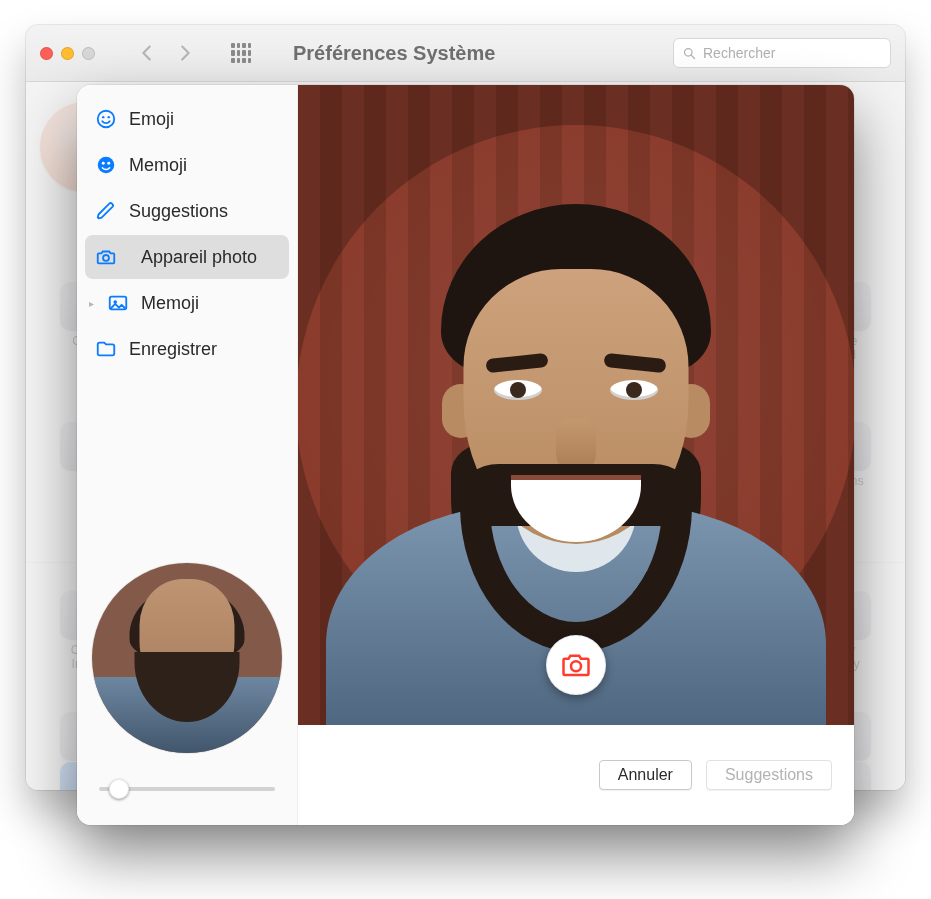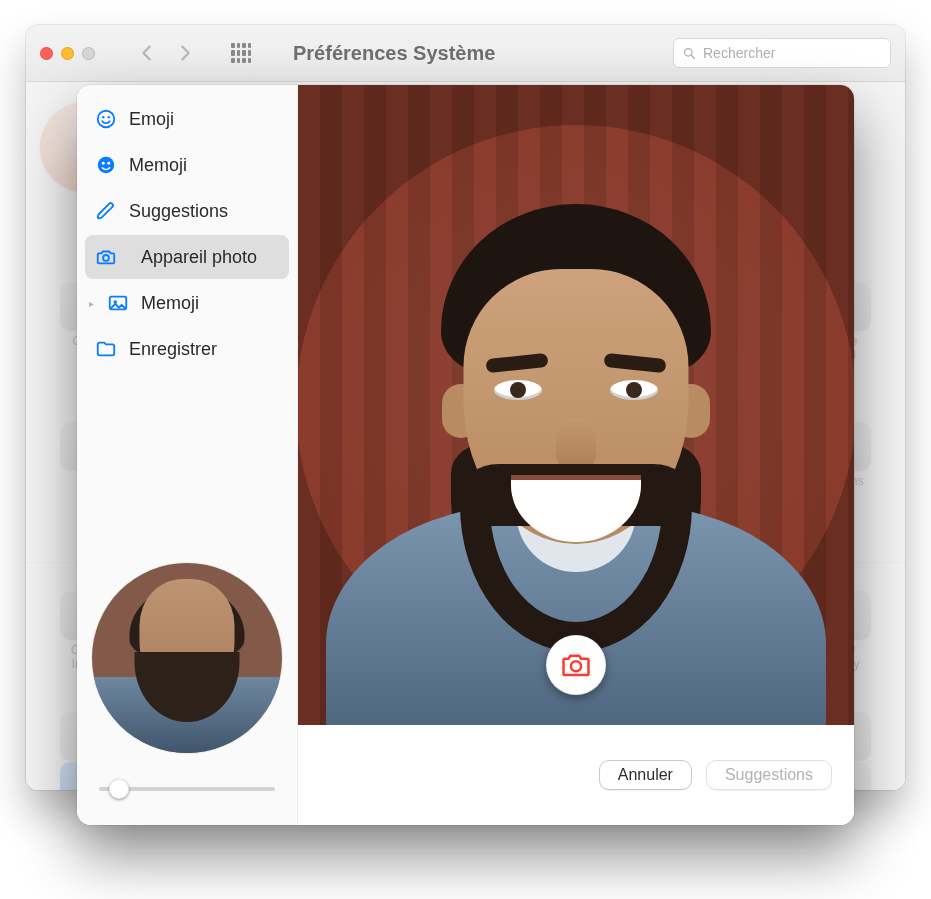--- a/index.html
+++ b/index.html
@@ -298,21 +298,21 @@
   .capture-btn svg{ width:30px;height:26px; display:block;}
 
   .footer {
     position:absolute; left:0; right:0; bottom:0; top:640px;
     display:flex; align-items:center; justify-content:flex-end;
     gap:14px; padding:0 22px;
     background:#fff;
   }
   .mac-btn{
     height:30px; padding:0 18px;
-    background:#fff; border:1px solid #c9c9c9; border-radius:10px;
+    background:#fff; border:1px solid #c9c9c9; border-radius:4px;
     font-size:16px; color:#2b2b2b;
     box-shadow:0 1px 1px rgba(0,0,0,.06);
   }
   .mac-btn.disabled{
     color:#b3b3b3; border-color:#e1e1e1;
   }
 
   
   .ic{width:22px;height:22px;display:block;}
 </style>

